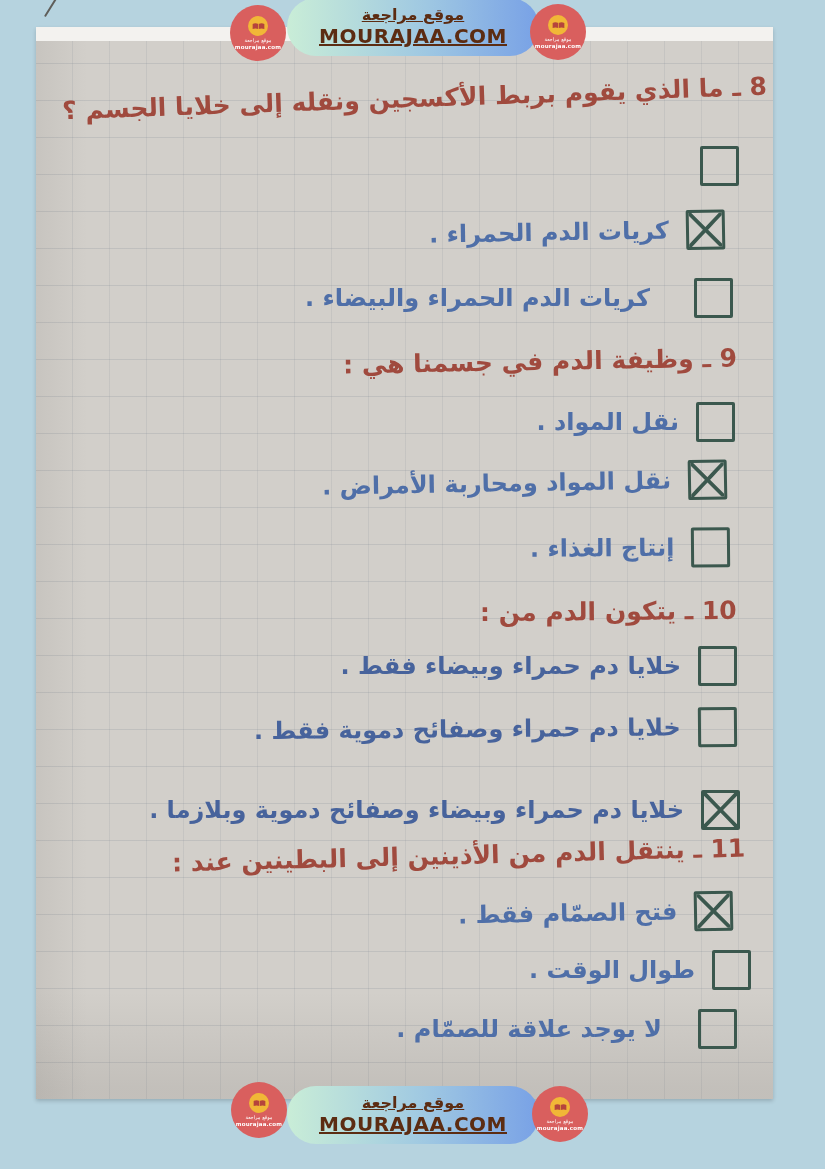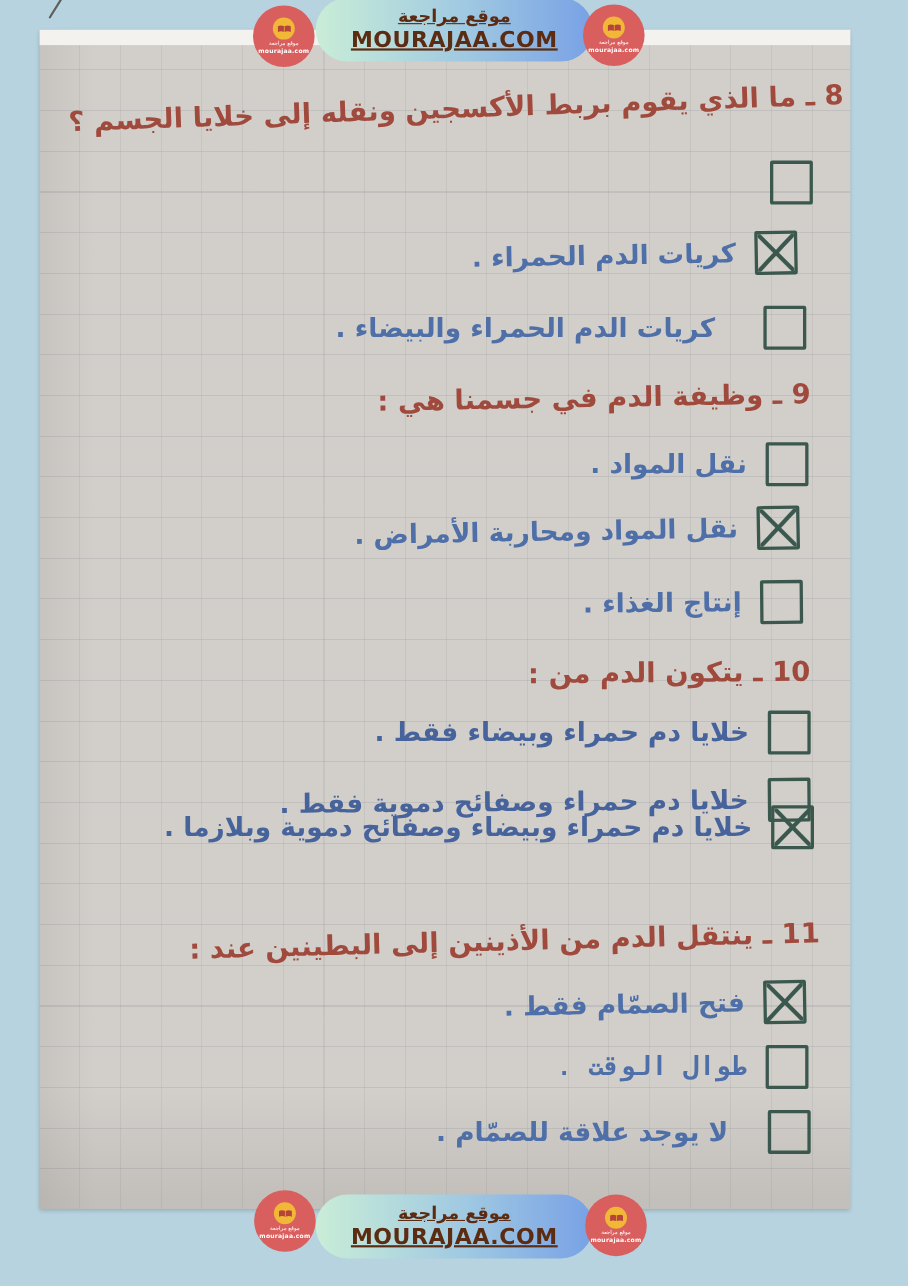--- a/index.html
+++ b/index.html
@@ -149,32 +149,32 @@
 <div class="hand q r-05" style="top:597px;right:88px;">10 ـ يتكون الدم من :</div>
 
 <div class="hand opt navy" style="top:646px;right:88px;">
   <span class="checkbox"></span>
   <span class="label">خلايا دم حمراء وبيضاء فقط .</span>
 </div>
 <div class="hand opt navy r-05" style="top:709px;right:88px;">
   <span class="checkbox"></span>
   <span class="label">خلايا دم حمراء وصفائح دموية فقط .</span>
 </div>
-<div class="hand opt navy" style="top:732px;right:85px;">
+<div class="hand opt navy" style="top:790px;right:85px;">
   <span class="checkbox checked"></span>
   <span class="label">خلايا دم حمراء وبيضاء وصفائح دموية وبلازما .</span>
 </div>
 
 <div class="hand q r-15" style="top:841px;right:80px;">11 ـ ينتقل الدم من الأذينين إلى البطينين عند :</div>
 
 <div class="hand opt r-1" style="top:893px;right:92px;">
   <span class="checkbox checked"></span>
   <span class="label">فتح الصمّام فقط .</span>
 </div>
-<div class="hand opt" style="top:950px;right:90px;font-family:Liberation Mono, monospace;">
+<div class="hand opt" style="top:950px;right:74px;">
   <span class="checkbox"></span>
   <span class="label">طوال الوقت .</span>
 </div>
 <div class="hand opt" style="top:1009px;right:88px;gap:36px;">
   <span class="checkbox"></span>
   <span class="label">لا يوجد علاقة للصمّام .</span>
 </div>
 
 <div class="badge badge-bottom">
   <span class="ar">موقع مراجعة</span>

